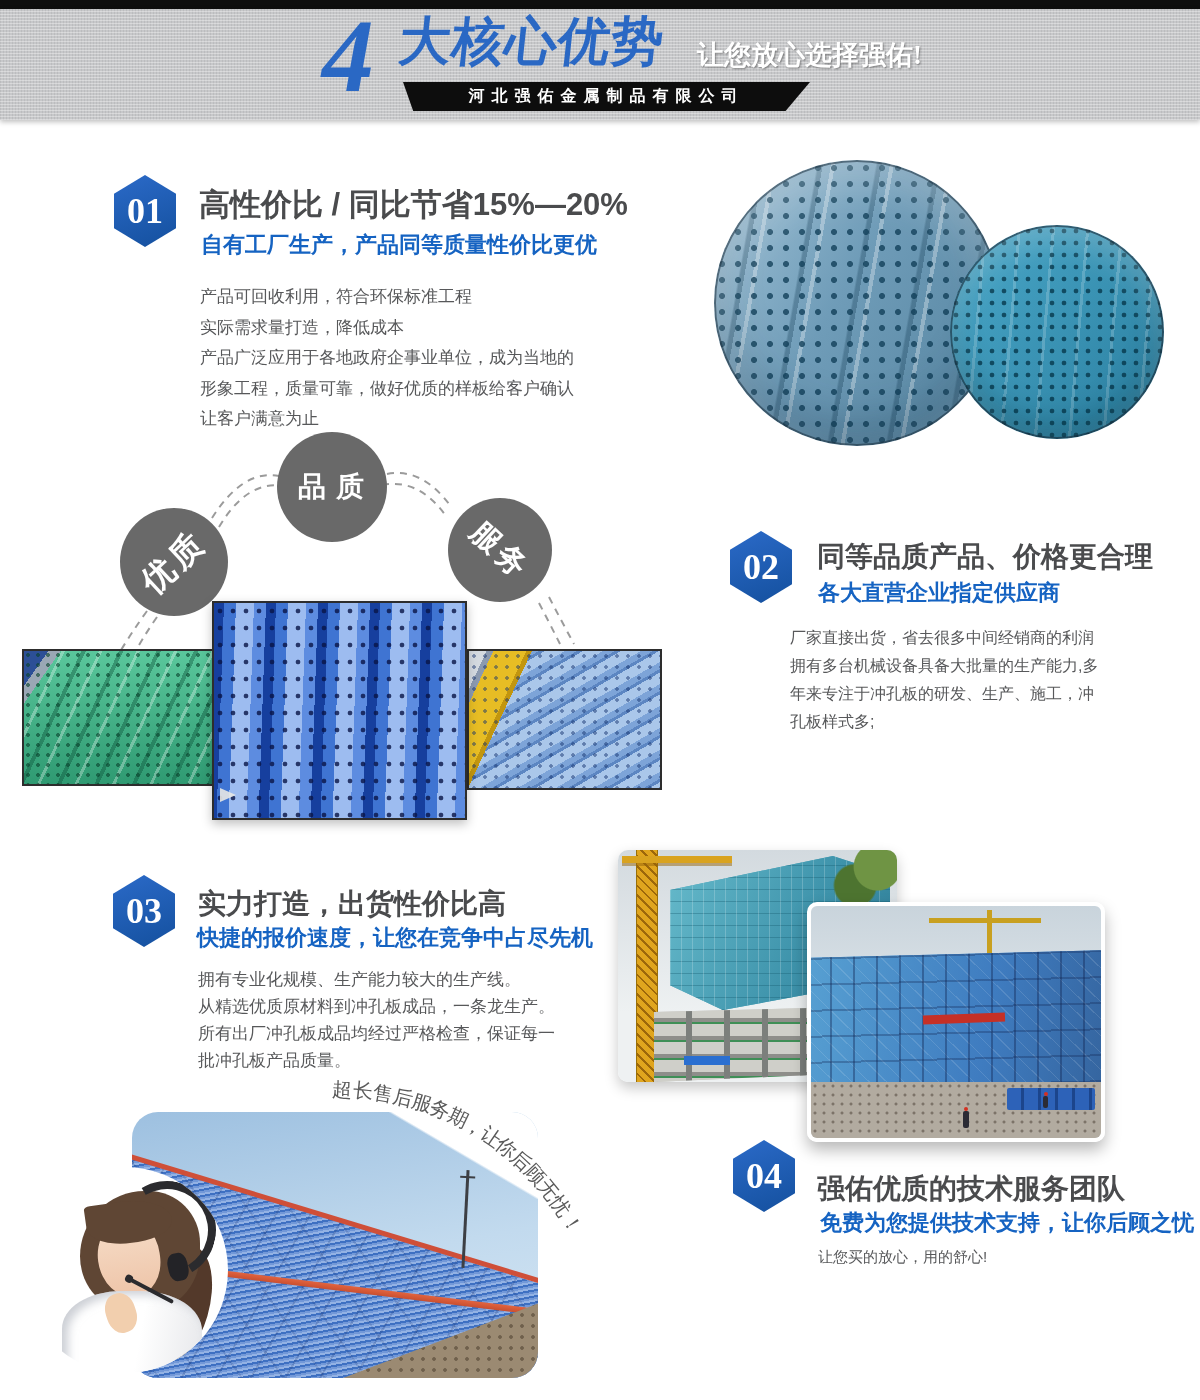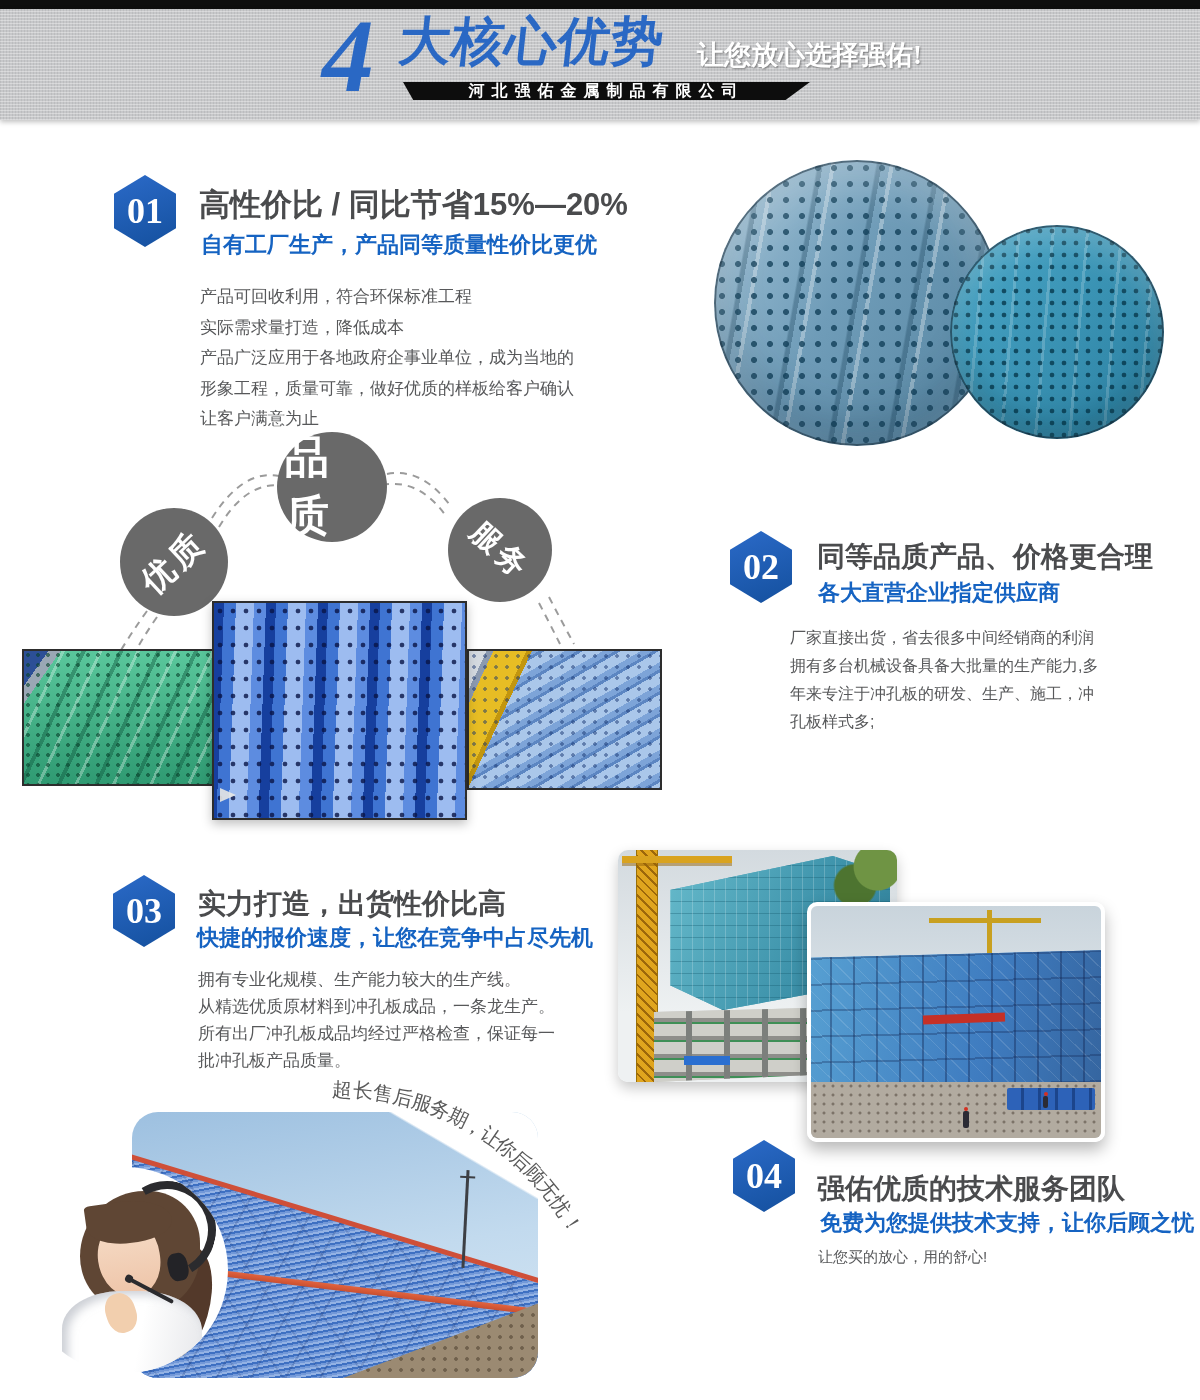--- a/index.html
+++ b/index.html
@@ -12,41 +12,41 @@
     background-image:
       repeating-linear-gradient(0deg, rgba(255,255,255,.35) 0 1px, rgba(0,0,0,0) 1px 3px),
       repeating-linear-gradient(90deg, rgba(0,0,0,.06) 0 1px, rgba(0,0,0,0) 1px 3px);
     box-shadow:0 2px 5px rgba(0,0,0,.25);top:9px;}
   .big-4{position:absolute;left:322px;top:4px;font:bold italic 104px/1 "Liberation Serif",serif;
          color:#2a68c4;letter-spacing:0;}
   .callig{position:absolute;left:399px;top:16px;font-weight:bold;font-size:52px;line-height:1;
           font-family:"Liberation Serif",serif;color:#2a68c4;transform:skewX(-6deg);letter-spacing:1px;}
   .head-tag{position:absolute;left:661px;top:37px;font-weight:bold;font-size:27px;
           font-family:"Liberation Serif",serif;color:#ffffff;text-shadow:1px 1px 2px rgba(0,0,0,.4);margin-left:36px;}
-  .banner{position:absolute;left:403px;top:82px;width:407px;height:18px;background:#0d0d0d;
+  .banner{position:absolute;left:403px;top:82px;width:407px;height:29px;background:#0d0d0d;
           clip-path:polygon(0 0,100% 0,94% 100%,2.5% 100%);
           display:flex;align-items:center;justify-content:center;}
   .banner span{color:#fff;font-size:16px;font-weight:bold;letter-spacing:7px;}
 
   
   .hex{position:absolute;width:62px;height:72px;
        background:linear-gradient(160deg,#2b6ac8,#14509e);
        clip-path:polygon(50% 0,100% 26%,100% 74%,50% 100%,0 74%,0 26%);
        display:flex;align-items:center;justify-content:center;
        color:#fff;font:bold 36px "Liberation Serif",serif;}
   .sec-title{position:absolute;font-weight:bold;color:#4a4b4d;letter-spacing:0;}
   .t-serif{font-family:"Liberation Serif",serif;}
   .sec-sub{position:absolute;font-weight:bold;color:#1563c2;font-family:"Liberation Serif",serif;font-size:22px;}
   .sec-body{position:absolute;color:#57585a;}
   .sec-body div{white-space:nowrap;}
 
   
   .qc{position:absolute;border-radius:50%;background:#696969;color:#fff;font-weight:bold;
       display:flex;align-items:center;justify-content:center;}
-  .qc-center{left:277px;top:432px;width:110px;height:110px;font-size:44px;letter-spacing:10px;padding-left:8px;box-sizing:border-box;}
+  .qc-center{left:277px;top:432px;width:110px;height:110px;font-size:28px;letter-spacing:10px;padding-left:8px;box-sizing:border-box;text-align:right;}
   .qc-left{left:120px;top:508px;width:108px;height:108px;font-size:33px;letter-spacing:4px;}
   .qc-left span{transform:rotate(-43deg);}
   .qc-right{left:448px;top:498px;width:104px;height:104px;font-size:30px;letter-spacing:4px;}
   .qc-right span{transform:rotate(43deg);}
   .connectors{position:absolute;left:0;top:0;pointer-events:none;}
 
   
   .circ-photo{position:absolute;border-radius:50%;}
   .circ-large{left:714px;top:160px;width:286px;height:286px;background-color:#7ba8c2;
     background-image:

